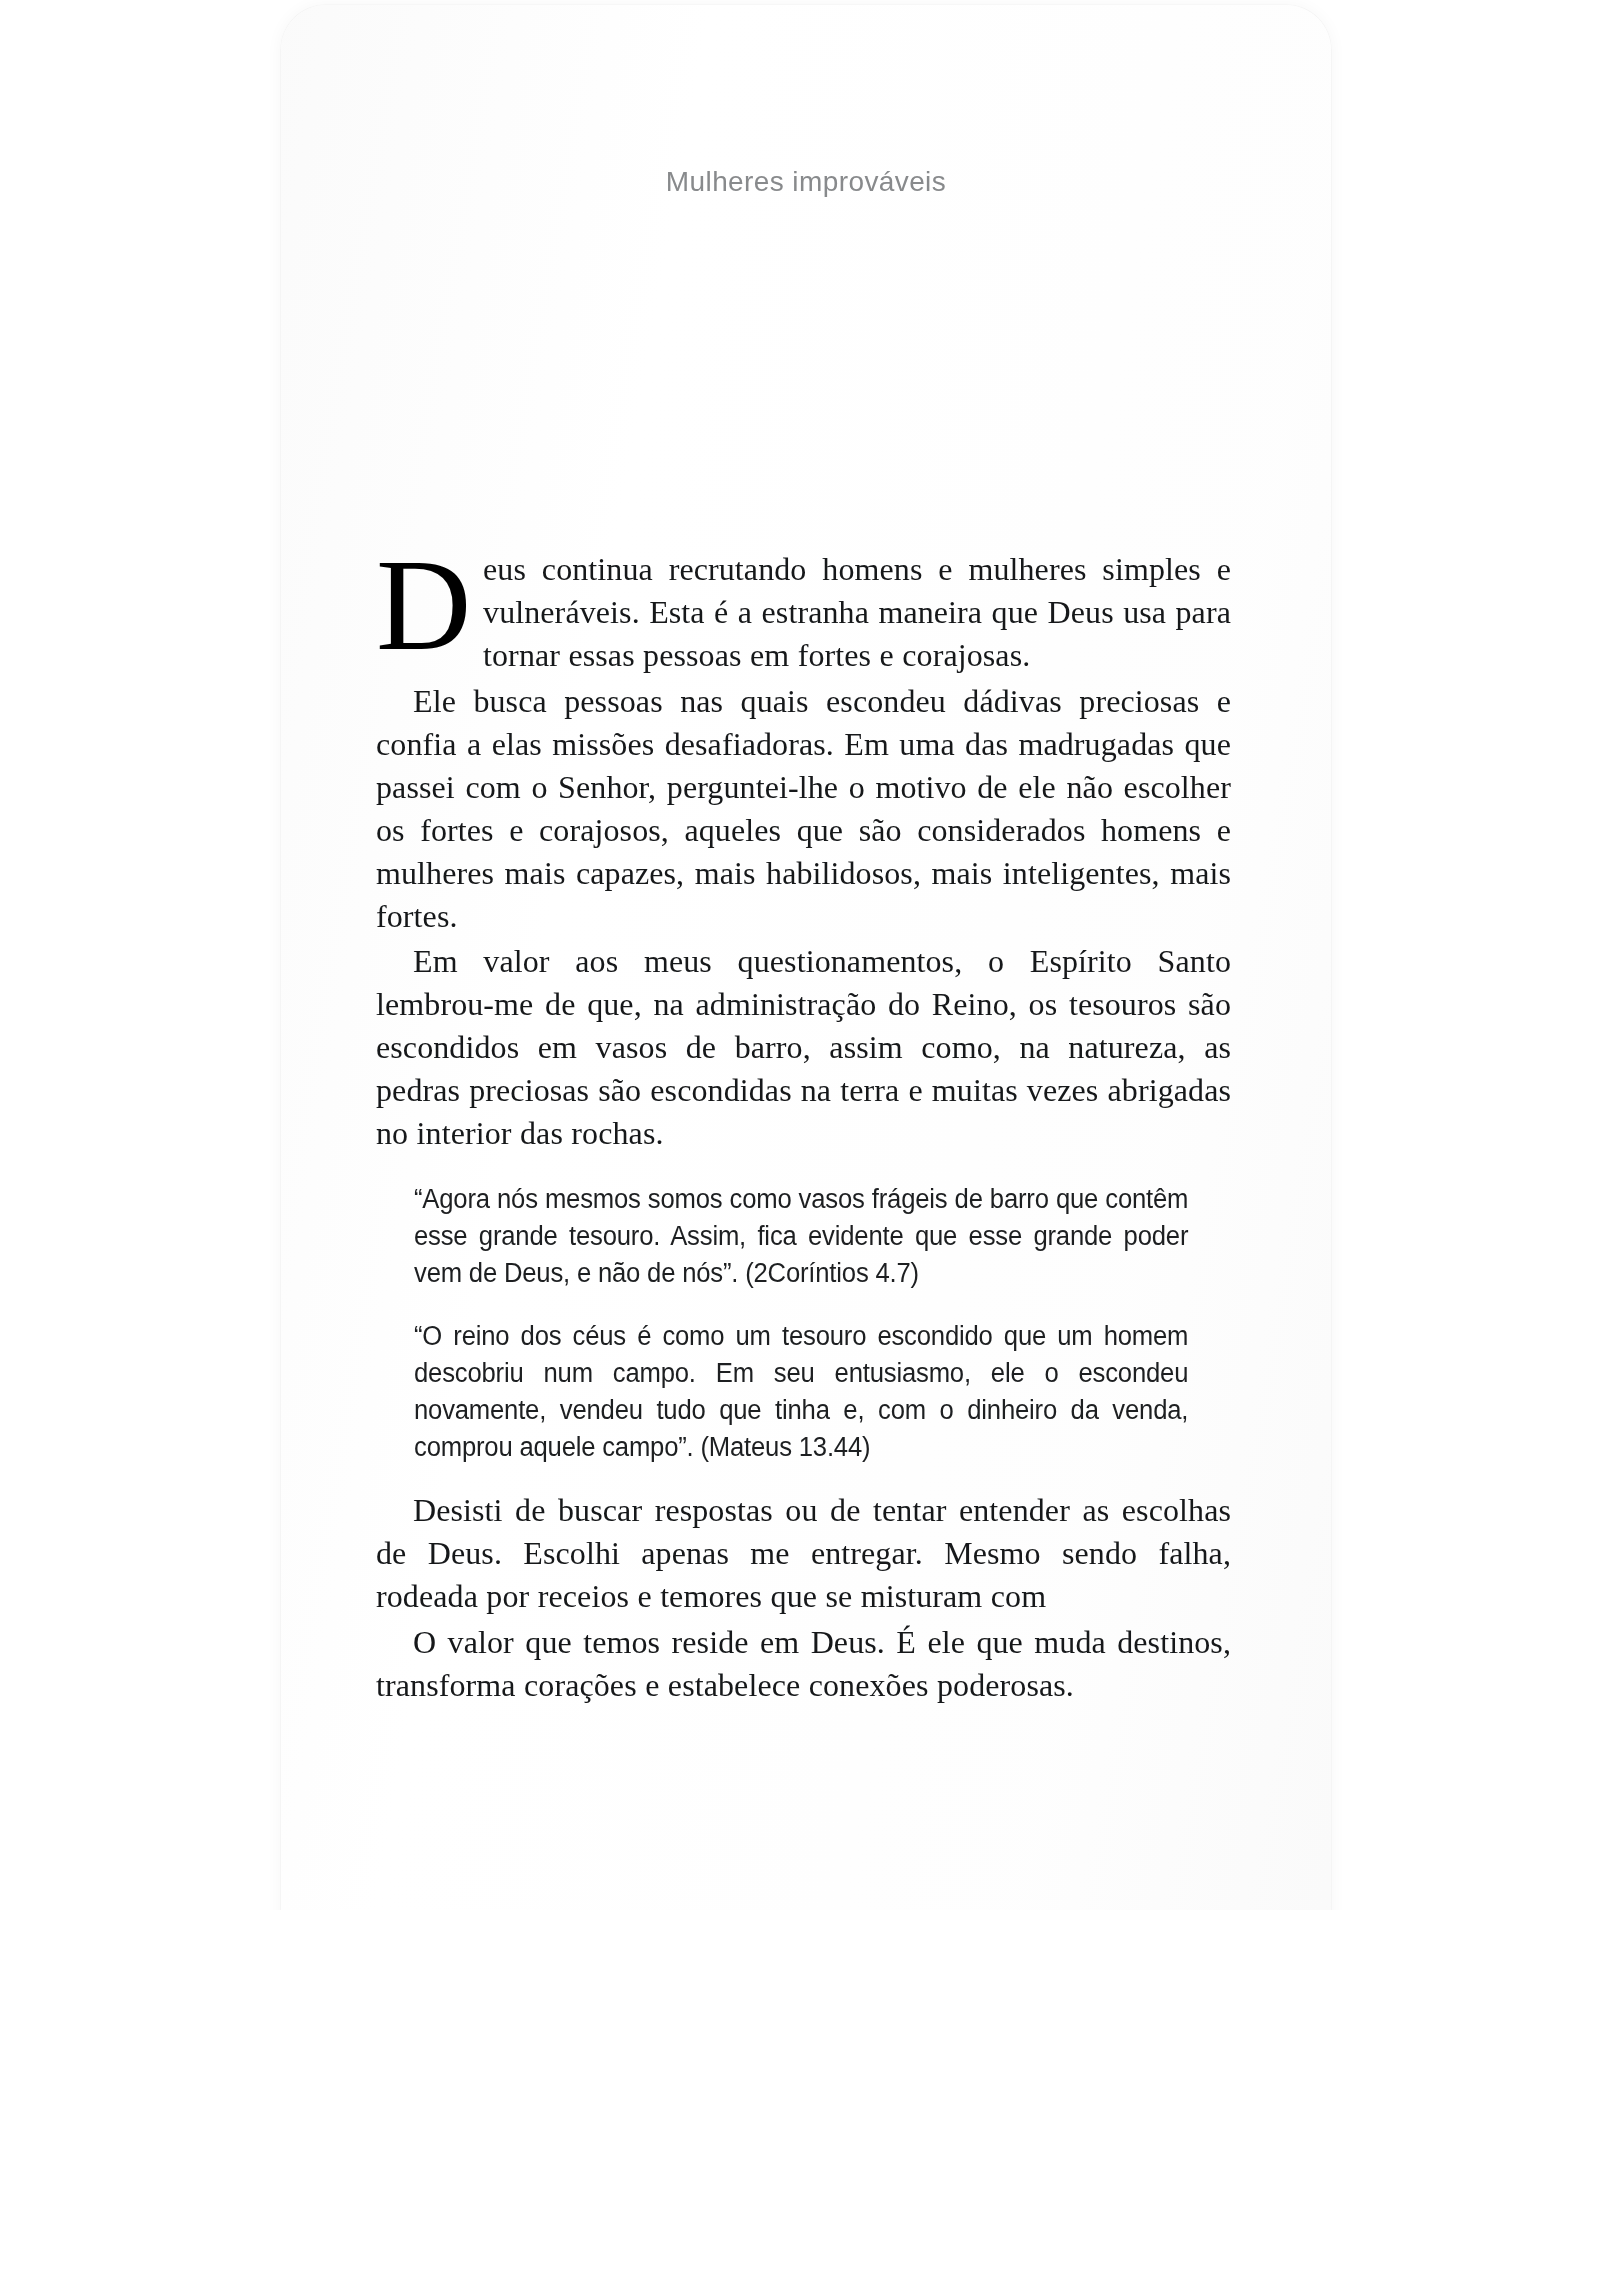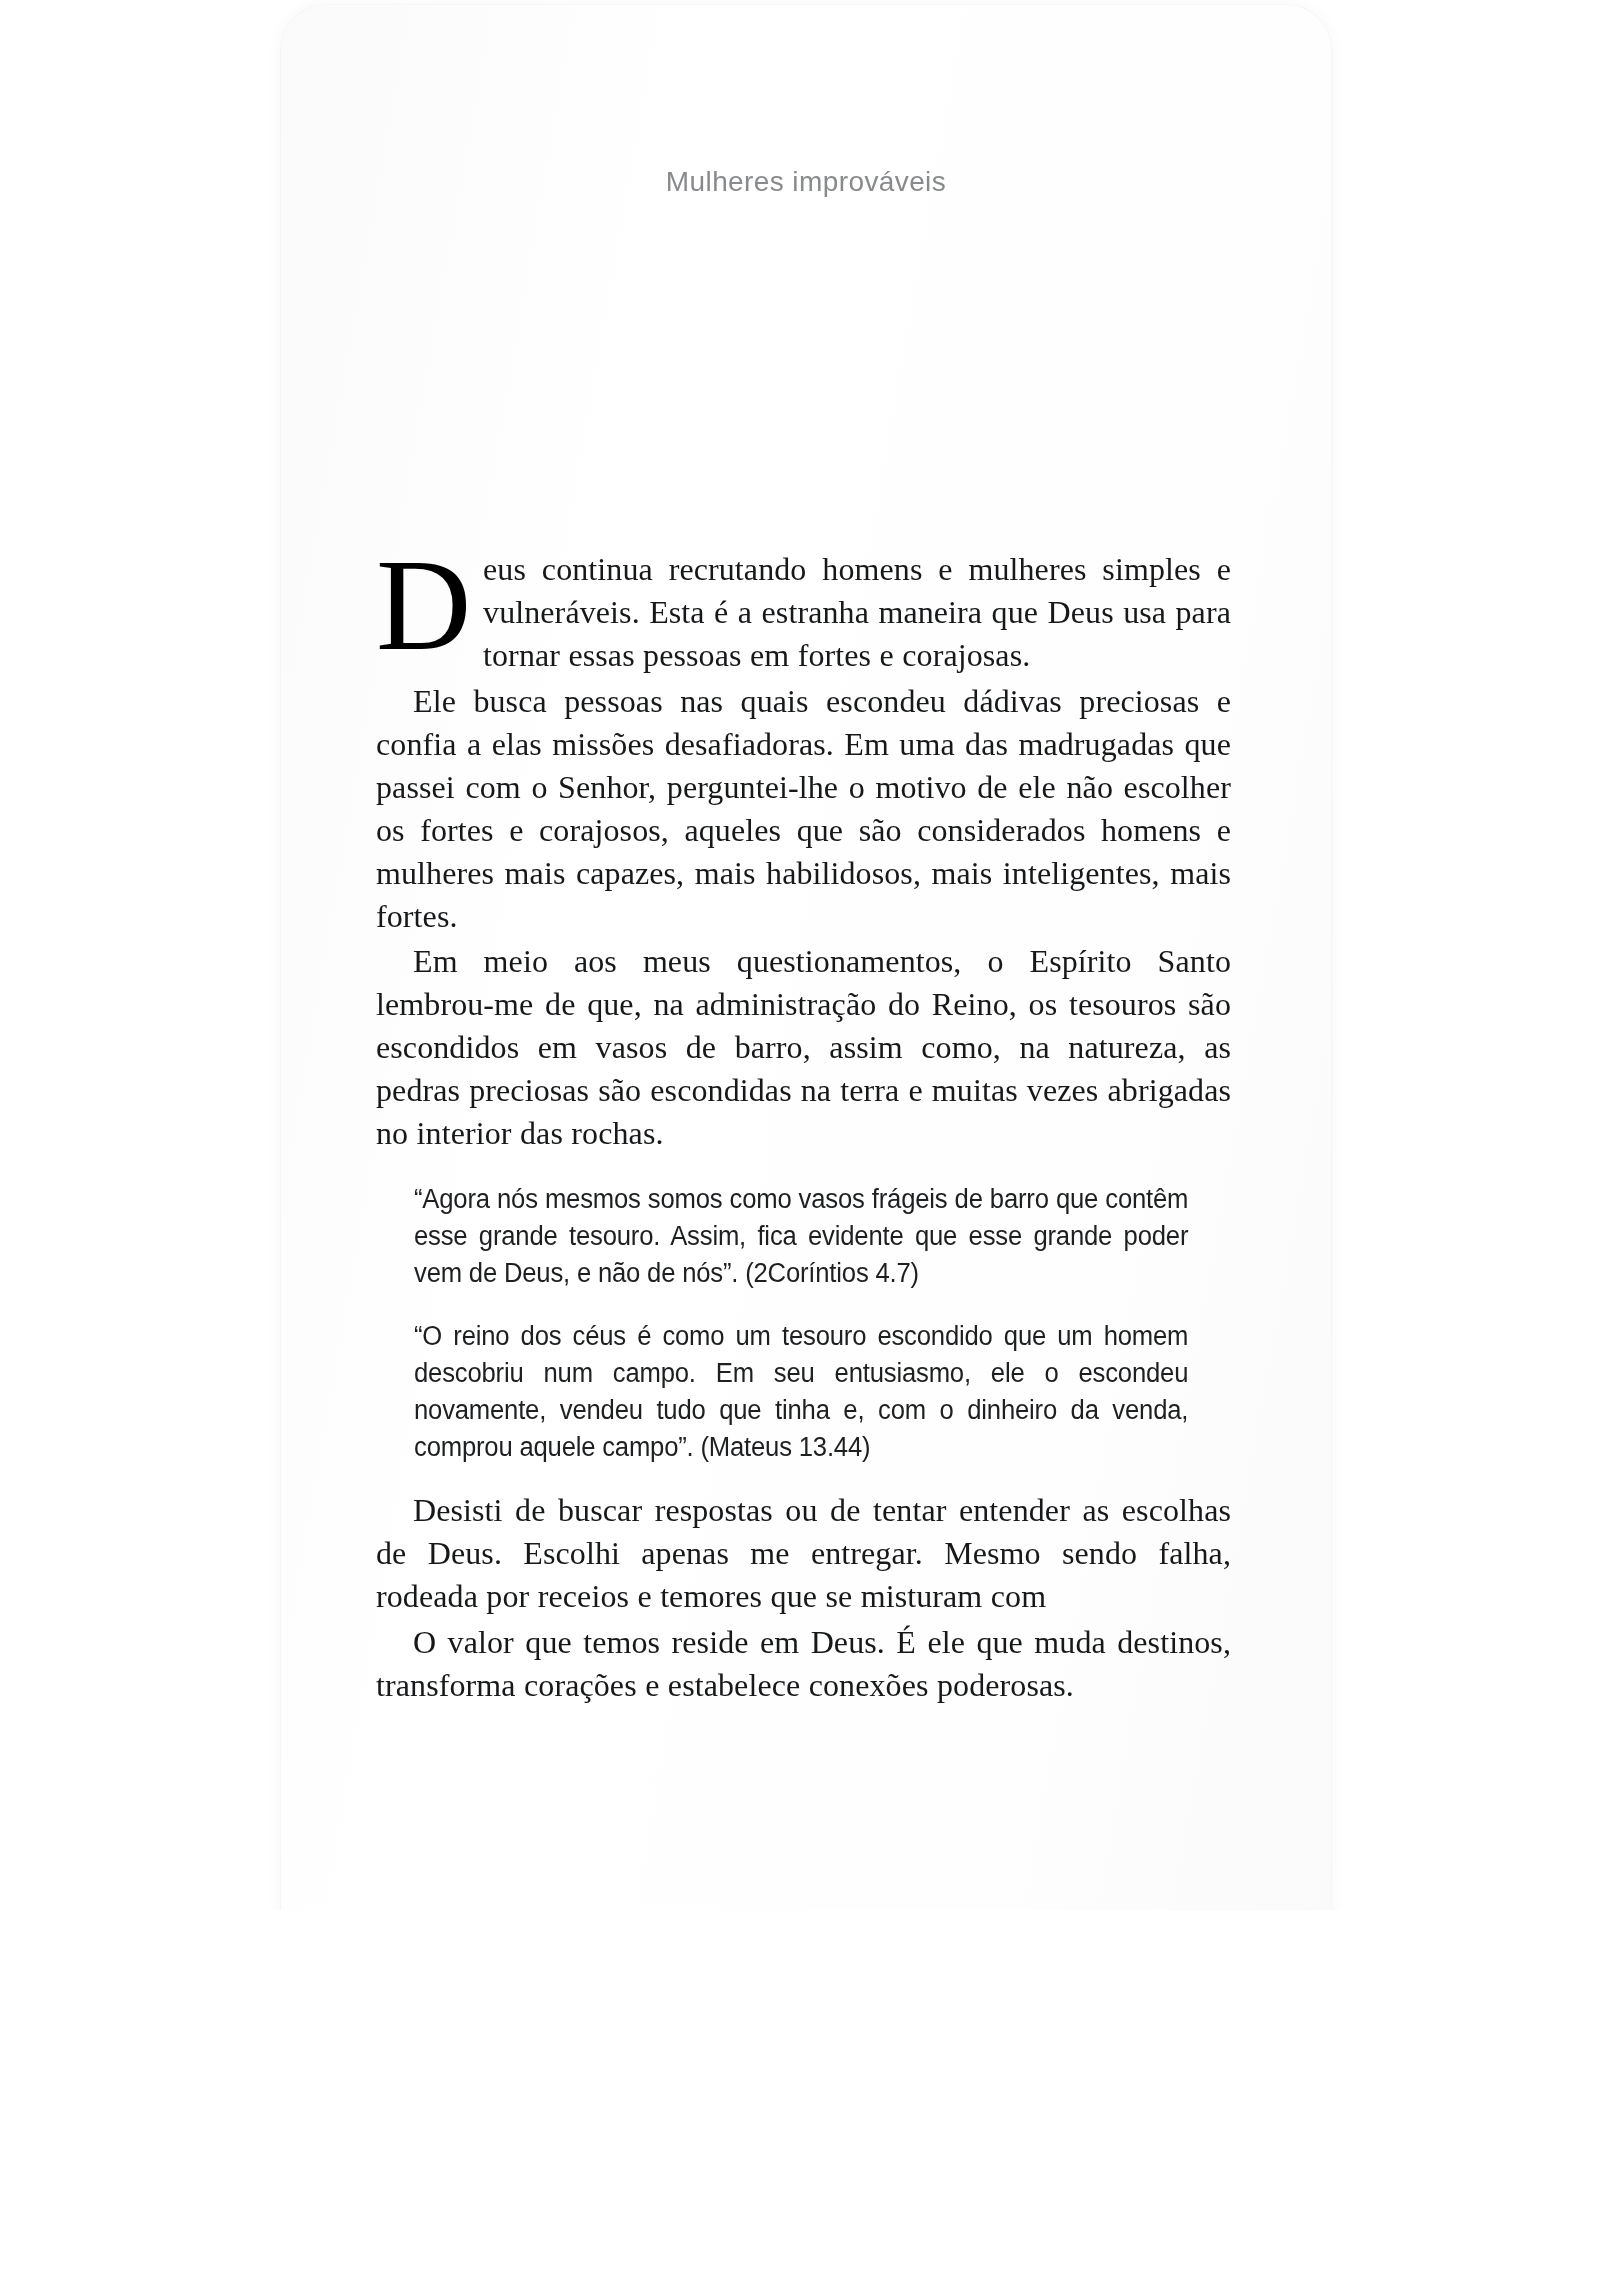--- a/index.html
+++ b/index.html
@@ -154,21 +154,21 @@
     <div class="scan-tint"></div>
 
     <div class="running-head">Mulheres improváveis</div>
 
     <div class="text-column">
 
       <p class="body-par first"><span class="dropcap">D</span><span>eus continua recrutando homens e mulheres simples e vulneráveis. Esta é a estranha maneira que Deus usa para tornar essas pessoas em fortes e corajosas.</span></p>
 
       <p class="body-par">Ele busca pessoas nas quais escondeu dádivas preciosas e confia a elas missões desafiadoras. Em uma das madrugadas que passei com o Senhor, perguntei-lhe o motivo de ele não escolher os fortes e corajosos, aqueles que são considerados homens e mulheres mais capazes, mais habilidosos, mais inteligentes, mais fortes.</p>
 
-      <p class="body-par">Em meio aos meus questionamentos, o Espírito Santo lembrou-me de que, na administração do Reino, os tesouros são escondidos em vasos de barro, assim como, na natureza, as pedras preciosas são escondidas na terra e muitas vezes abrigadas no interior das rochas.</p>
+      <p class="body-par">Em valor aos meus questionamentos, o Espírito Santo lembrou-me de que, na administração do Reino, os tesouros são escondidos em vasos de barro, assim como, na natureza, as pedras preciosas são escondidas na terra e muitas vezes abrigadas no interior das rochas.</p>
 
       <blockquote class="scripture">“Agora nós mesmos somos como vasos frágeis de barro que contêm esse grande tesouro. Assim, fica evidente que esse grande poder vem de Deus, e não de nós”. (2Coríntios 4.7)</blockquote>
 
 
       <blockquote class="scripture">“O reino dos céus é como um tesouro escondido que um homem descobriu num campo. Em seu entusiasmo, ele o escondeu novamente, vendeu tudo que tinha e, com o dinheiro da venda, comprou aquele campo”. (Mateus 13.44)</blockquote>
 
       <p class="body-par">Desisti de buscar respostas ou de tentar entender as escolhas de Deus. Escolhi apenas me entregar. Mesmo sendo falha, rodeada por receios e temores que se misturam com</p>
 
       <p class="body-par">O valor que temos reside em Deus. É ele que muda destinos, transforma corações e estabelece conexões poderosas.</p>
 

